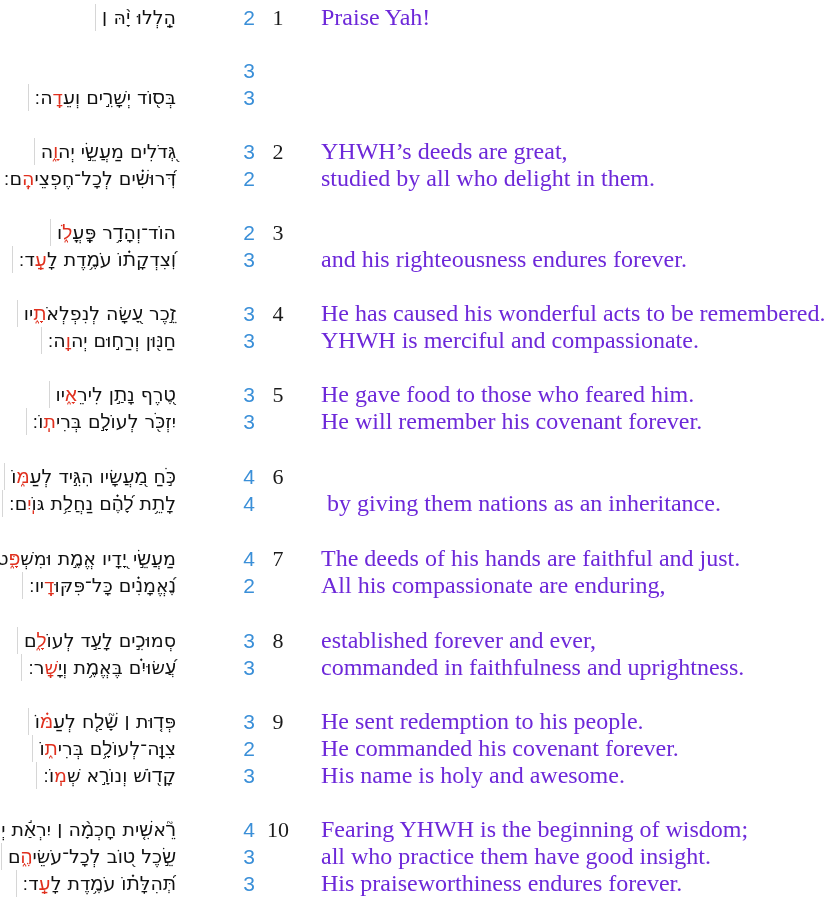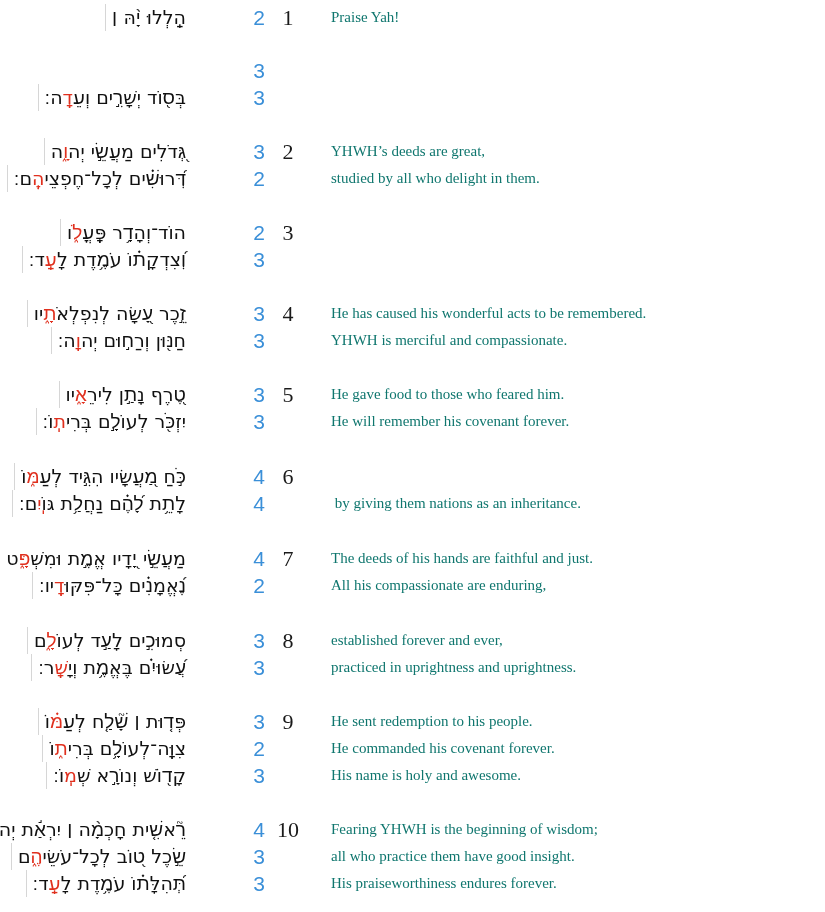--- a/index.html
+++ b/index.html
@@ -2,21 +2,21 @@
 <html><head>
 <meta charset="utf-8">
 <style>
   html, body { margin: 0; padding: 0; background: #ffffff; }
   body {
     width: 825px; height: 912px; overflow: hidden; position: relative;
     font-family: "Liberation Serif", "DejaVu Serif", serif;
     color: #1a1a1a;
   }
   #doc { position: absolute; left: 0; top: 0; width: 825px; }
-  .stanza { position: absolute; left: 16px; width: 763px; text-decoration: underline; }
+  .stanza { position: absolute; left: 6px; width: 763px; text-decoration: underline; }
   .line { position: relative; height: 27px; }
   .heb {
     position: absolute; right: 593px; top: 0;
     direction: rtl; unicode-bidi: isolate;
     font-family: "DejaVu Sans", "Liberation Sans", sans-serif;
     font-size: 19px; line-height: 27px; white-space: nowrap;
     padding-left: 6px;
     border-left: 1.5px solid #d6d6d6;
     color: #111;
   }
@@ -25,21 +25,21 @@
     position: absolute; left: 236px; top: 0; width: 14px; text-align: center;
     font-family: "Liberation Sans", sans-serif;
     font-size: 21px; line-height: 27px; color: #3a8fd8;
   }
   .vnum {
     position: absolute; left: 260px; top: 0; width: 24px; text-align: center;
     font-size: 22px; line-height: 27px; color: #1a1a1a;
   }
   .eng {
     position: absolute; left: 315px; top: 0;
-    font-size: 15px; line-height: 27px; white-space: nowrap; color: #0f766e;
+    font-size: 24px; line-height: 27px; white-space: nowrap; color: #6d28d9;
   }
 </style>
 </head>
 <body>
 
 <div id="doc">
 
   <div class="stanza" style="top:4px">
     <div class="line">
       <span class="heb"><span>הַֽלְלוּ יָ֨הּ ׀</span><span class="red"></span><span></span></span>
@@ -76,20 +76,21 @@
 
   <div class="stanza" style="top:219px">
     <div class="line">
       <span class="heb"><span>הוֹד־וְהָדָ֥ר פָּֽעֳ</span><span class="red">לֹ֑</span><span>ו</span></span>
       <span class="count">2</span>
       <span class="vnum">3</span>
     </div>
     <div class="line">
       <span class="heb"><span>וְ֝צִדְקָת֗וֹ עֹמֶ֥דֶת לָ</span><span class="red">עַֽ</span><span>ד׃</span></span>
       <span class="count">3</span>
+      <span class="eng">and his righteousness endures forever.</span>
     </div>
   </div>
 
   <div class="stanza" style="top:300px">
     <div class="line">
       <span class="heb"><span>זֵ֣כֶר עָ֭שָׂה לְנִפְלְאֹ</span><span class="red">תָ֑</span><span>יו</span></span>
       <span class="count">3</span>
       <span class="vnum">4</span>
       <span class="eng">He has caused his wonderful acts to be remembered.</span>
     </div>
@@ -144,21 +145,21 @@
   <div class="stanza" style="top:627px">
     <div class="line">
       <span class="heb"><span>סְמוּכִ֣ים לָעַ֣ד לְעוֹ</span><span class="red">לָ֑</span><span>ם</span></span>
       <span class="count">3</span>
       <span class="vnum">8</span>
       <span class="eng">established forever and ever,</span>
     </div>
     <div class="line">
       <span class="heb"><span>עֲ֝שׂוּיִ֗ם בֶּאֱמֶ֥ת וְיָ</span><span class="red">שָֽׁ</span><span>ר׃</span></span>
       <span class="count">3</span>
-      <span class="eng">practiced in uprightness and uprightness.</span>
+      <span class="eng">commanded in faithfulness and uprightness.</span>
     </div>
   </div>
 
   <div class="stanza" style="top:708px">
     <div class="line">
       <span class="heb"><span>פְּד֤וּת ׀ שָׁ֘לַ֤ח לְעַ</span><span class="red">מּ֗</span><span>וֹ</span></span>
       <span class="count">3</span>
       <span class="vnum">9</span>
       <span class="eng">He sent redemption to his people.</span>
     </div>

